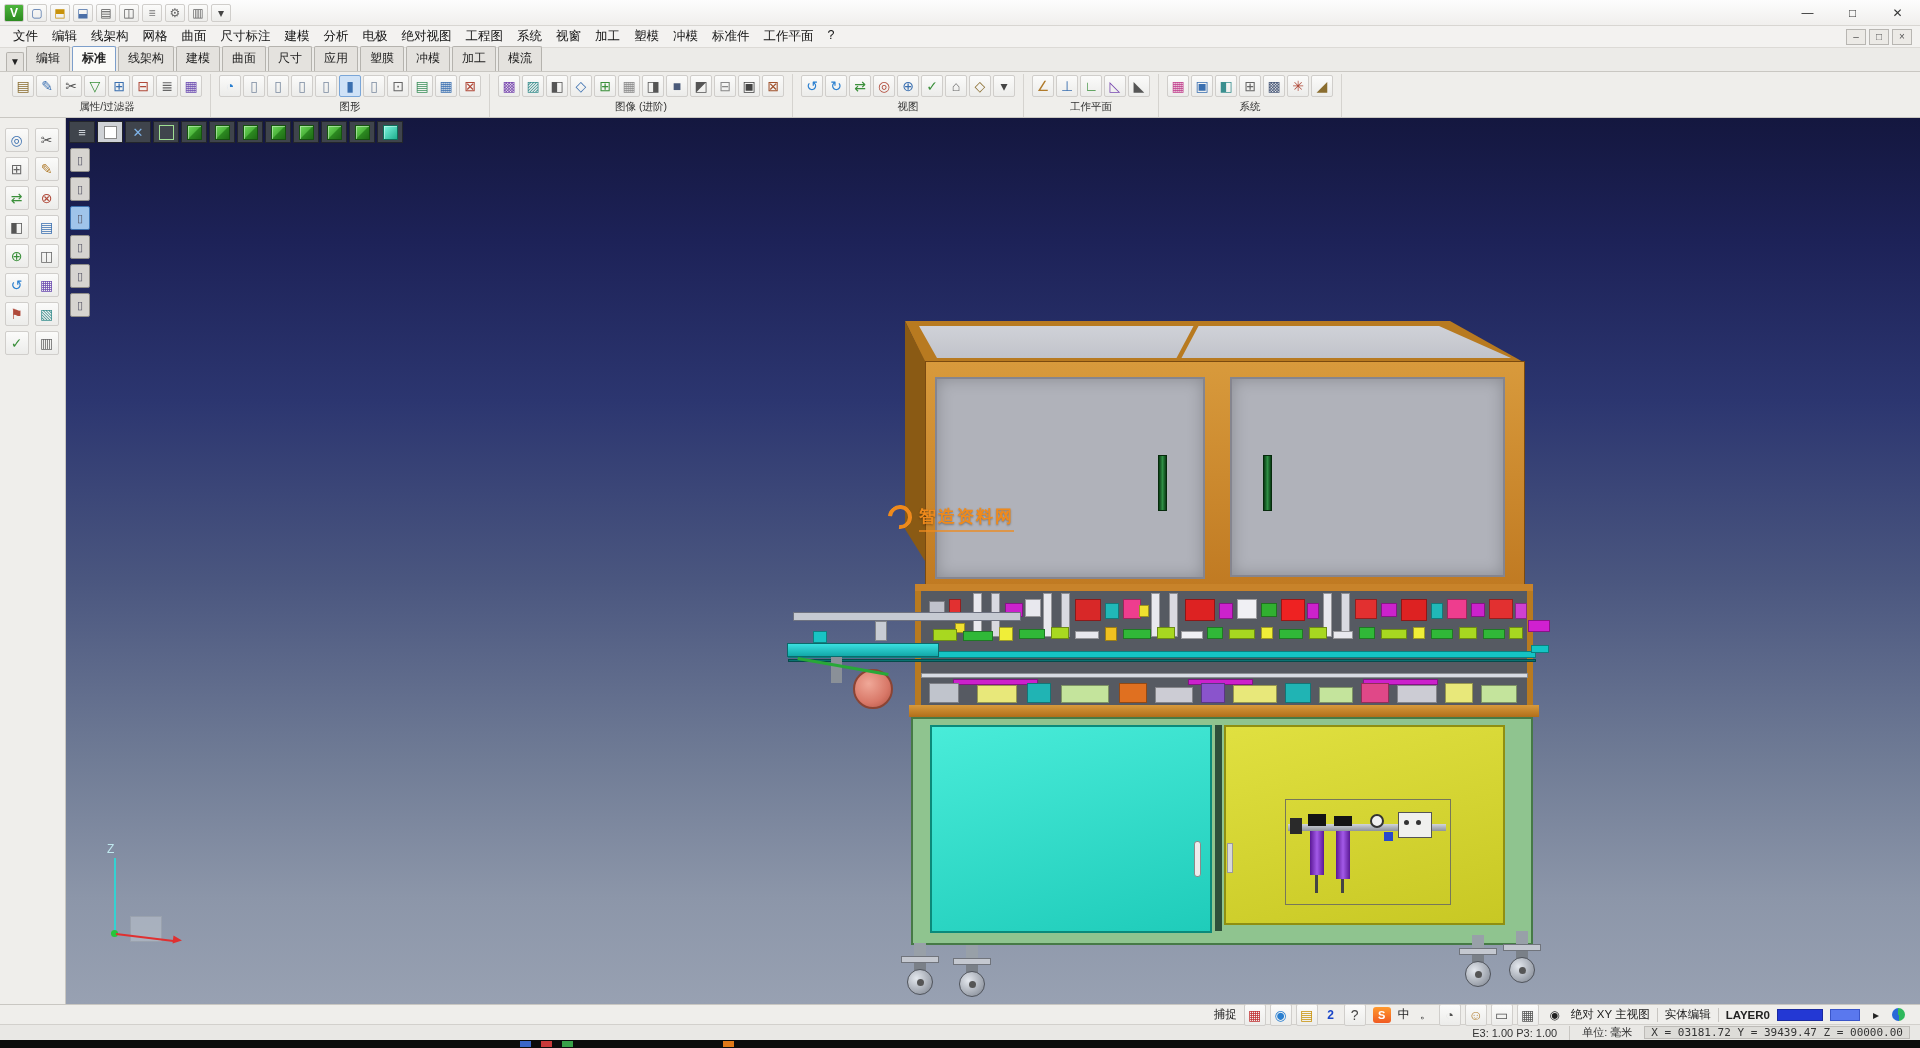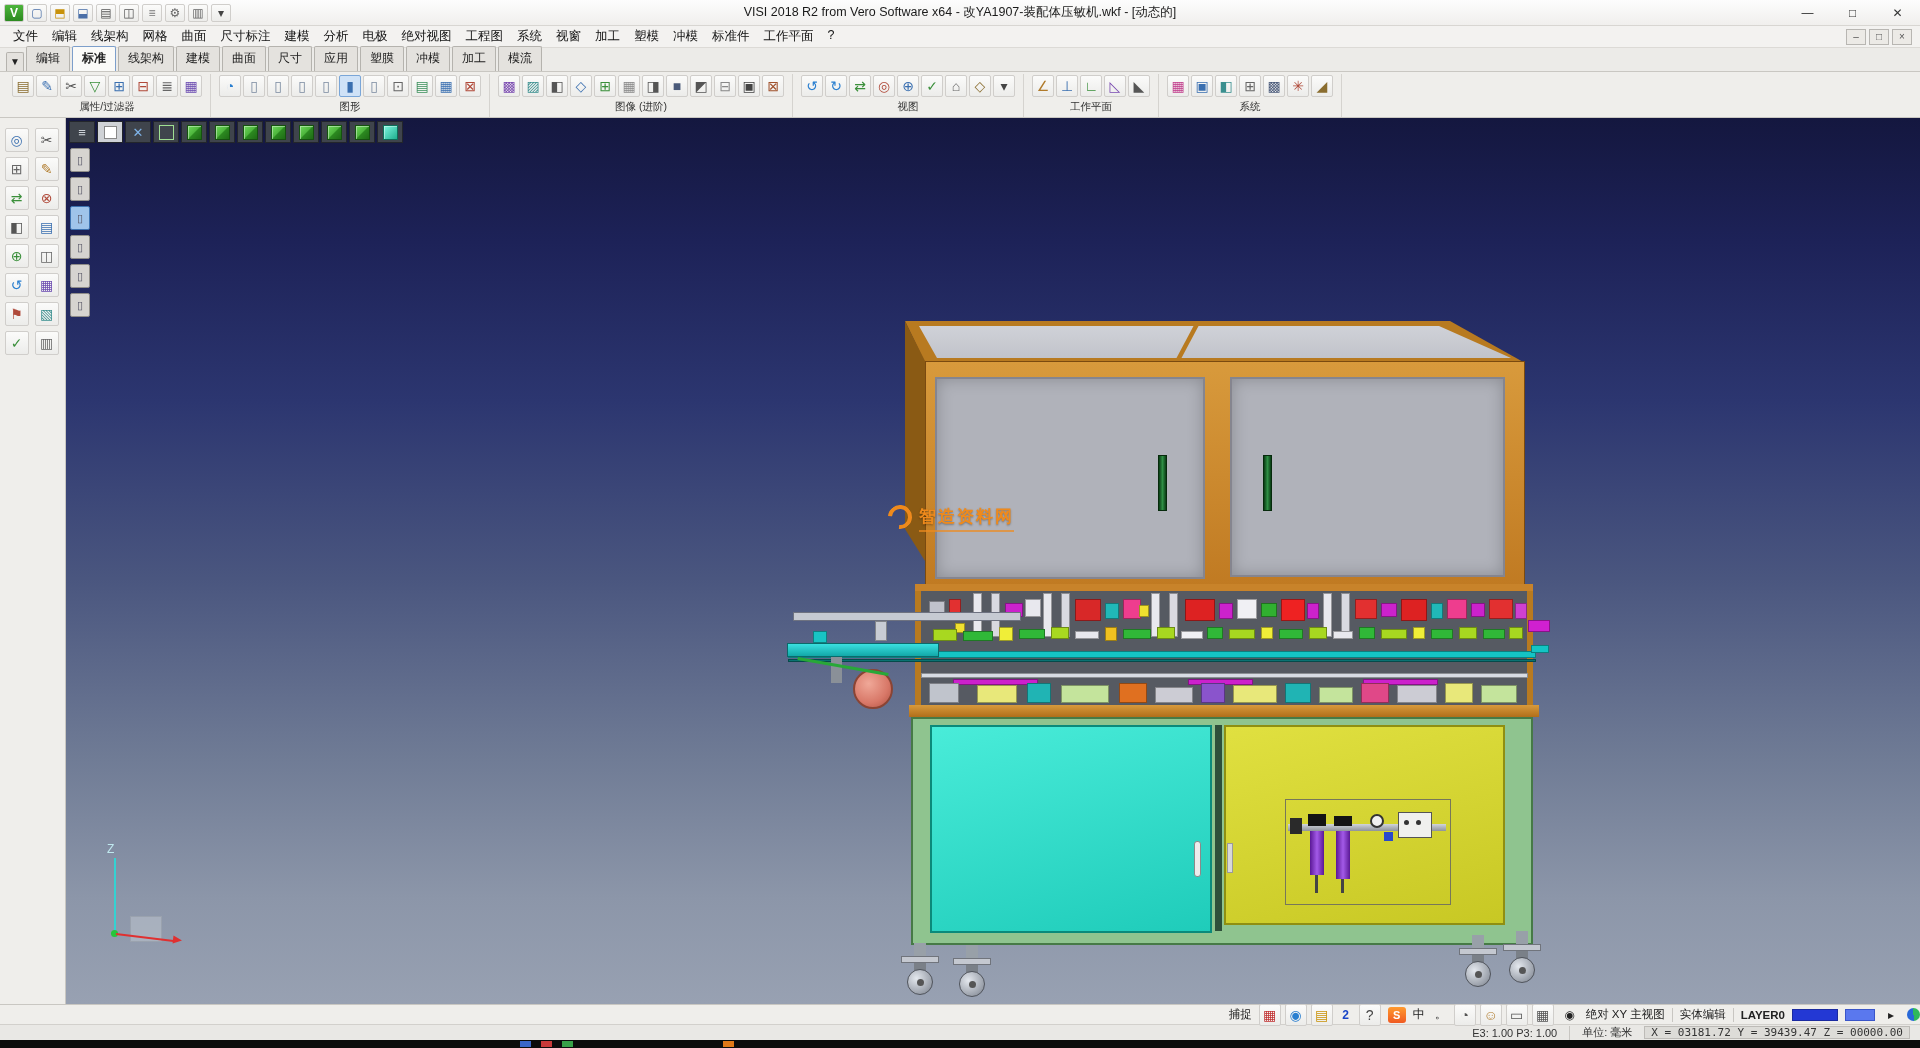--- a/index.html
+++ b/index.html
@@ -138,21 +138,21 @@
   .ax-sq{left:28px;top:72px;width:32px;height:26px;background:rgba(190,196,206,.55);border:1px solid #9aa2ae;}
   .ax-z{left:12px;top:14px;width:2px;height:74px;background:#35d2d2;}
   .ax-zl{left:5px;top:-2px;color:#bfe8ee;font-size:12px;}
   .ax-o{left:9px;top:86px;width:7px;height:7px;border-radius:50%;background:#27c53a;}
   .ax-x{left:14px;top:89px;width:58px;height:2px;background:#e03030;transform:rotate(7deg);transform-origin:left center;}
   .ax-xh{left:71px;top:92px;width:0;height:0;border-left:9px solid #e03030;border-top:4px solid transparent;
     border-bottom:4px solid transparent;transform:rotate(7deg);}
 
   
   .status1{height:20px;background:#efeeeb;border-top:1px solid #c9c7c2;display:flex;align-items:center;
-    font-size:11.5px;color:#222;padding:0 0;gap:7px;}
+    font-size:11.5px;color:#222;padding:0 15px;gap:7px;}
   .spacer{flex:1;}
   .mini{width:18px;height:16px;display:inline-flex;align-items:center;justify-content:center;font-size:12px;}
   .sogou{width:18px;height:16px;background:linear-gradient(#ff9a2e,#f05a22);color:#fff;font-weight:bold;
     border-radius:3px;display:inline-flex;align-items:center;justify-content:center;font-size:11px;}
   .sep{width:1px;height:14px;background:#c8c6c2;}
   .layer{font-weight:bold;}
   .bar1{width:46px;height:12px;background:#2338d4;border:1px solid #1a2aa0;display:inline-block;}
   .bar2{width:30px;height:12px;background:#5a78ee;border:1px solid #3a55c8;display:inline-block;}
   .dot{width:13px;height:13px;border-radius:50%;display:inline-block;
     background:conic-gradient(#2eb85c 0 50%,#2868d8 50% 100%);}
@@ -174,21 +174,20 @@
       <span class="icon" style="color: rgb(74, 111, 168);">▢</span>
       <span class="icon" style="color: rgb(200, 146, 10);">⬒</span>
       <span class="icon" style="color: rgb(74, 111, 168);">⬓</span>
       <span class="icon" style="color: rgb(85, 85, 85);">▤</span>
       <span class="icon" style="color: rgb(85, 85, 85);">◫</span>
       <span class="icon" style="color: rgb(119, 119, 119);">≡</span>
       <span class="icon" style="color: rgb(102, 102, 102);">⚙</span>
       <span class="icon" style="color: rgb(102, 102, 102);">▥</span>
       <span class="icon" style="color: rgb(68, 68, 68);">▾</span>
     </div>
-  <div class="title">VISI 2018 R2 from Vero Software x64 - 改YA1907-装配体压敏机.wkf - [动态的]</div>
   <div class="wc">
     <span class="wbtn">—</span>
     <span class="wbtn">□</span>
     <span class="wbtn">✕</span>
   </div>
 </div>
 
 <div class="menubar">
   <div style="display:flex">
       <div class="menu-item">文件</div>

